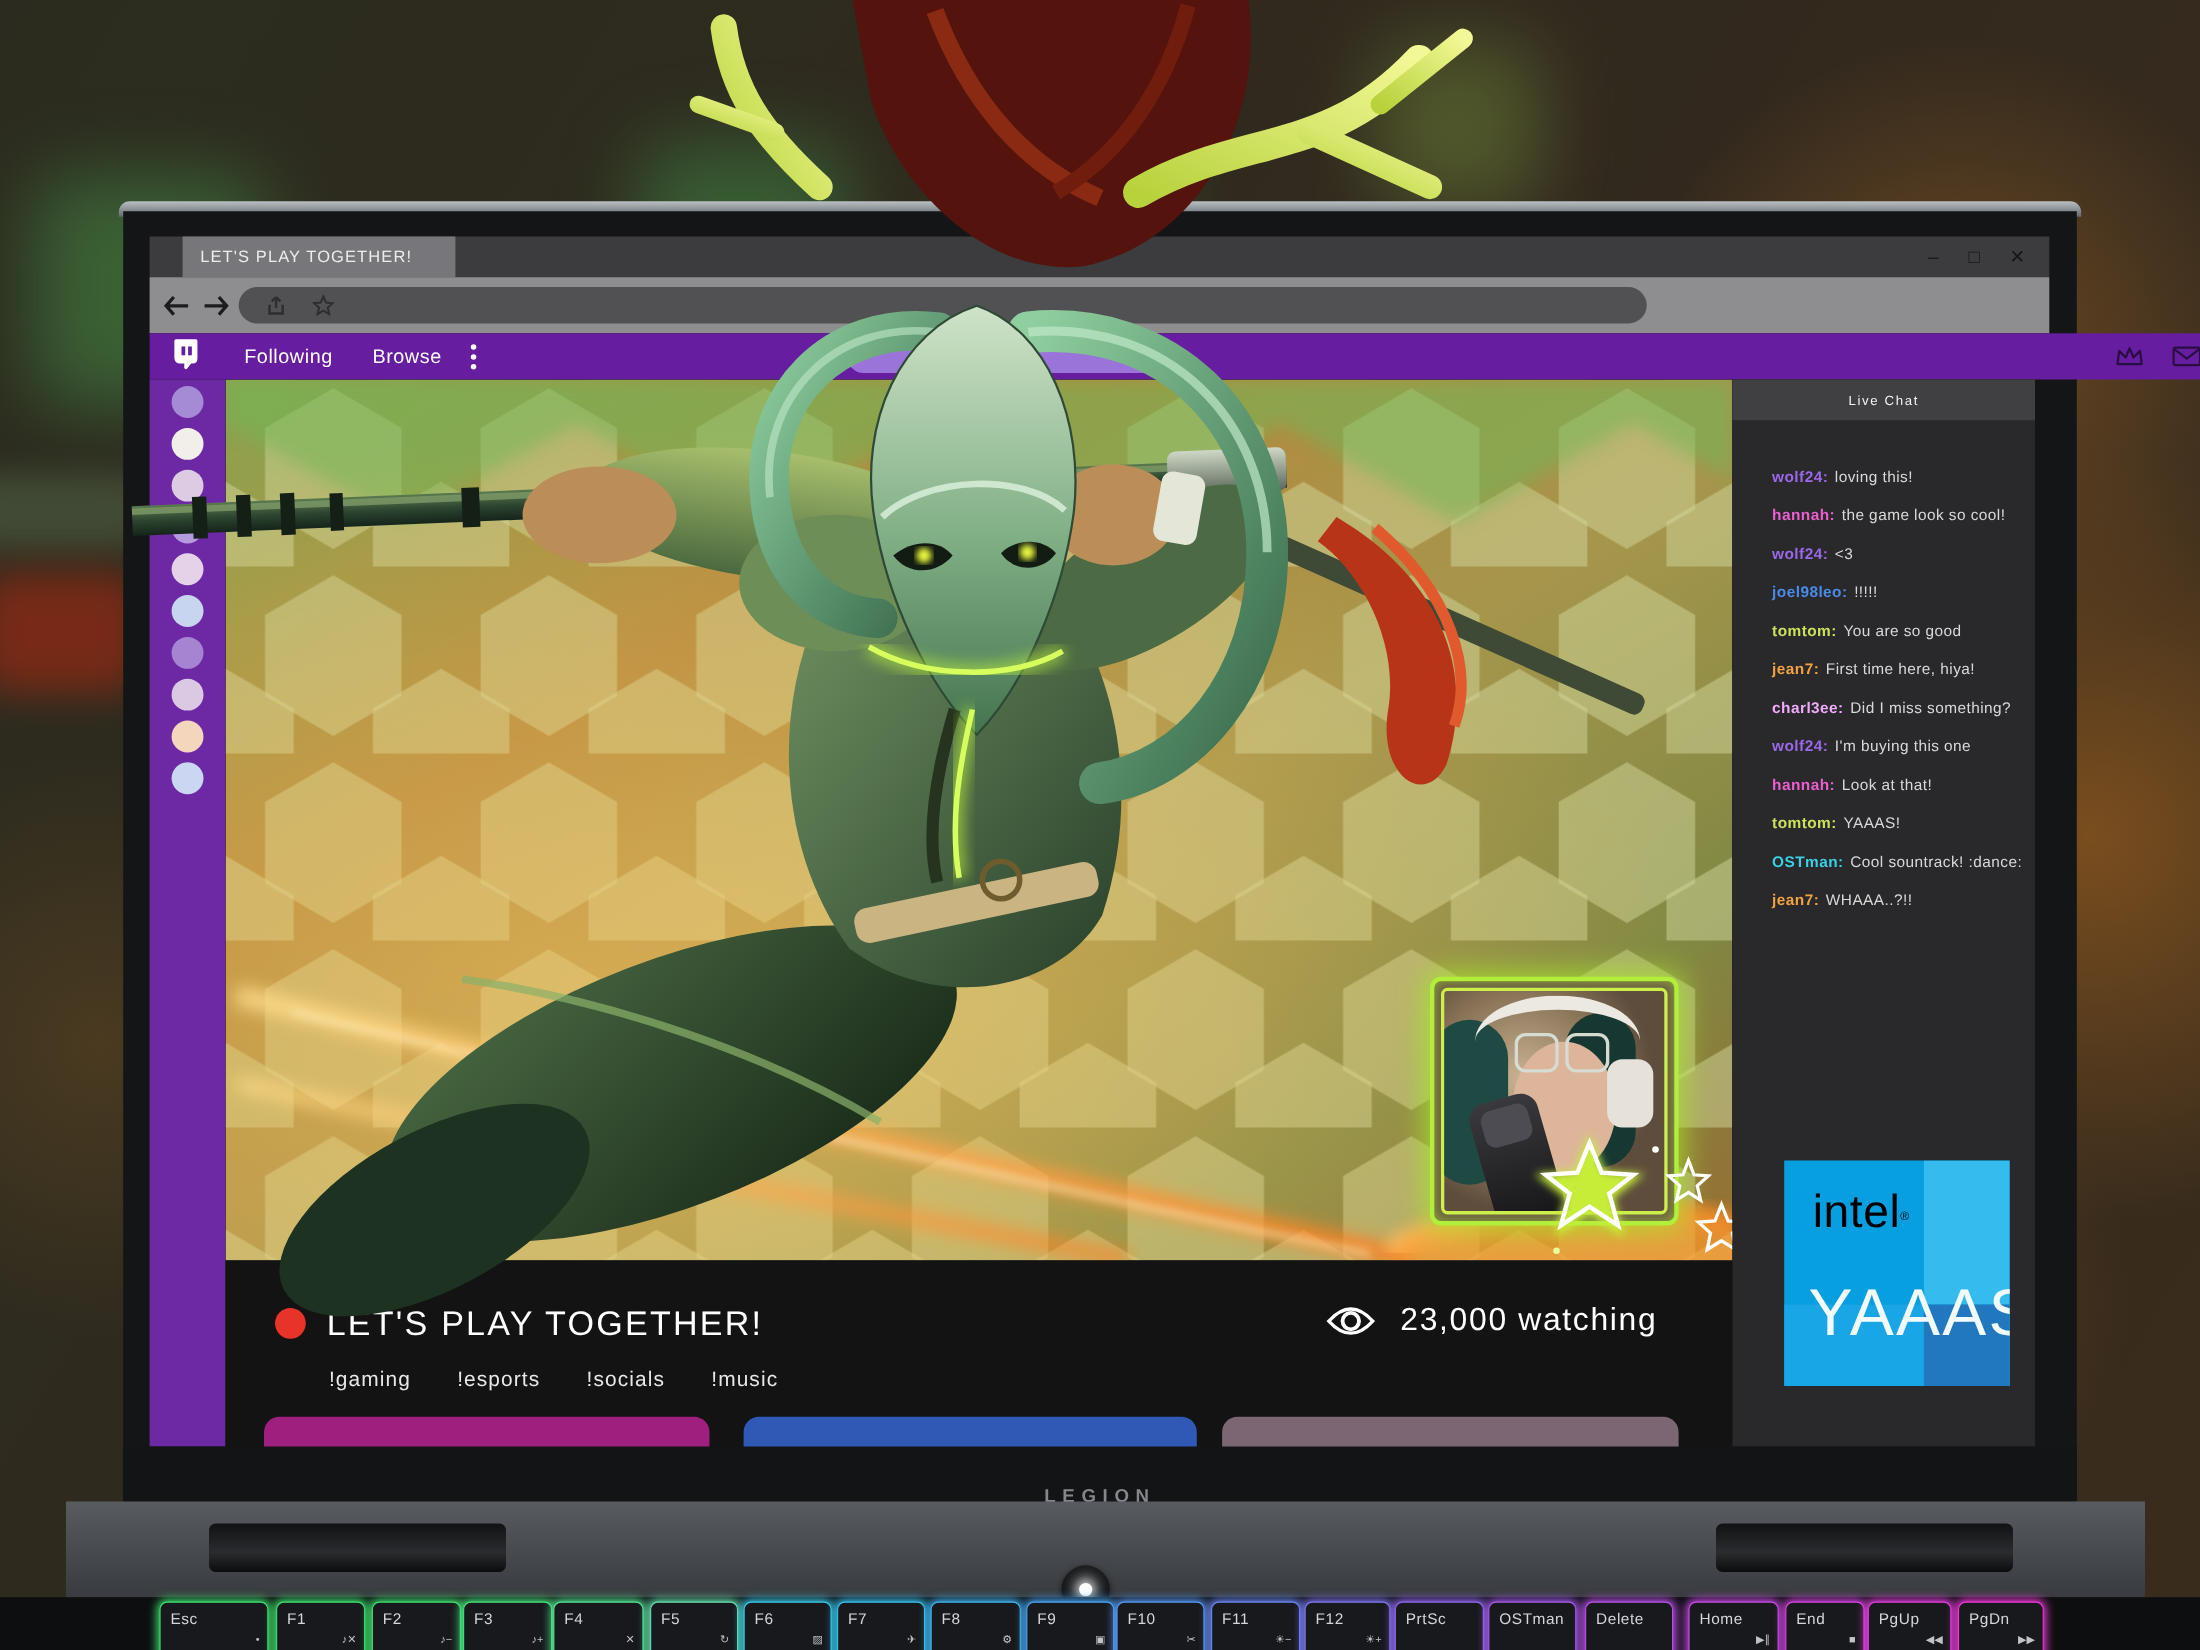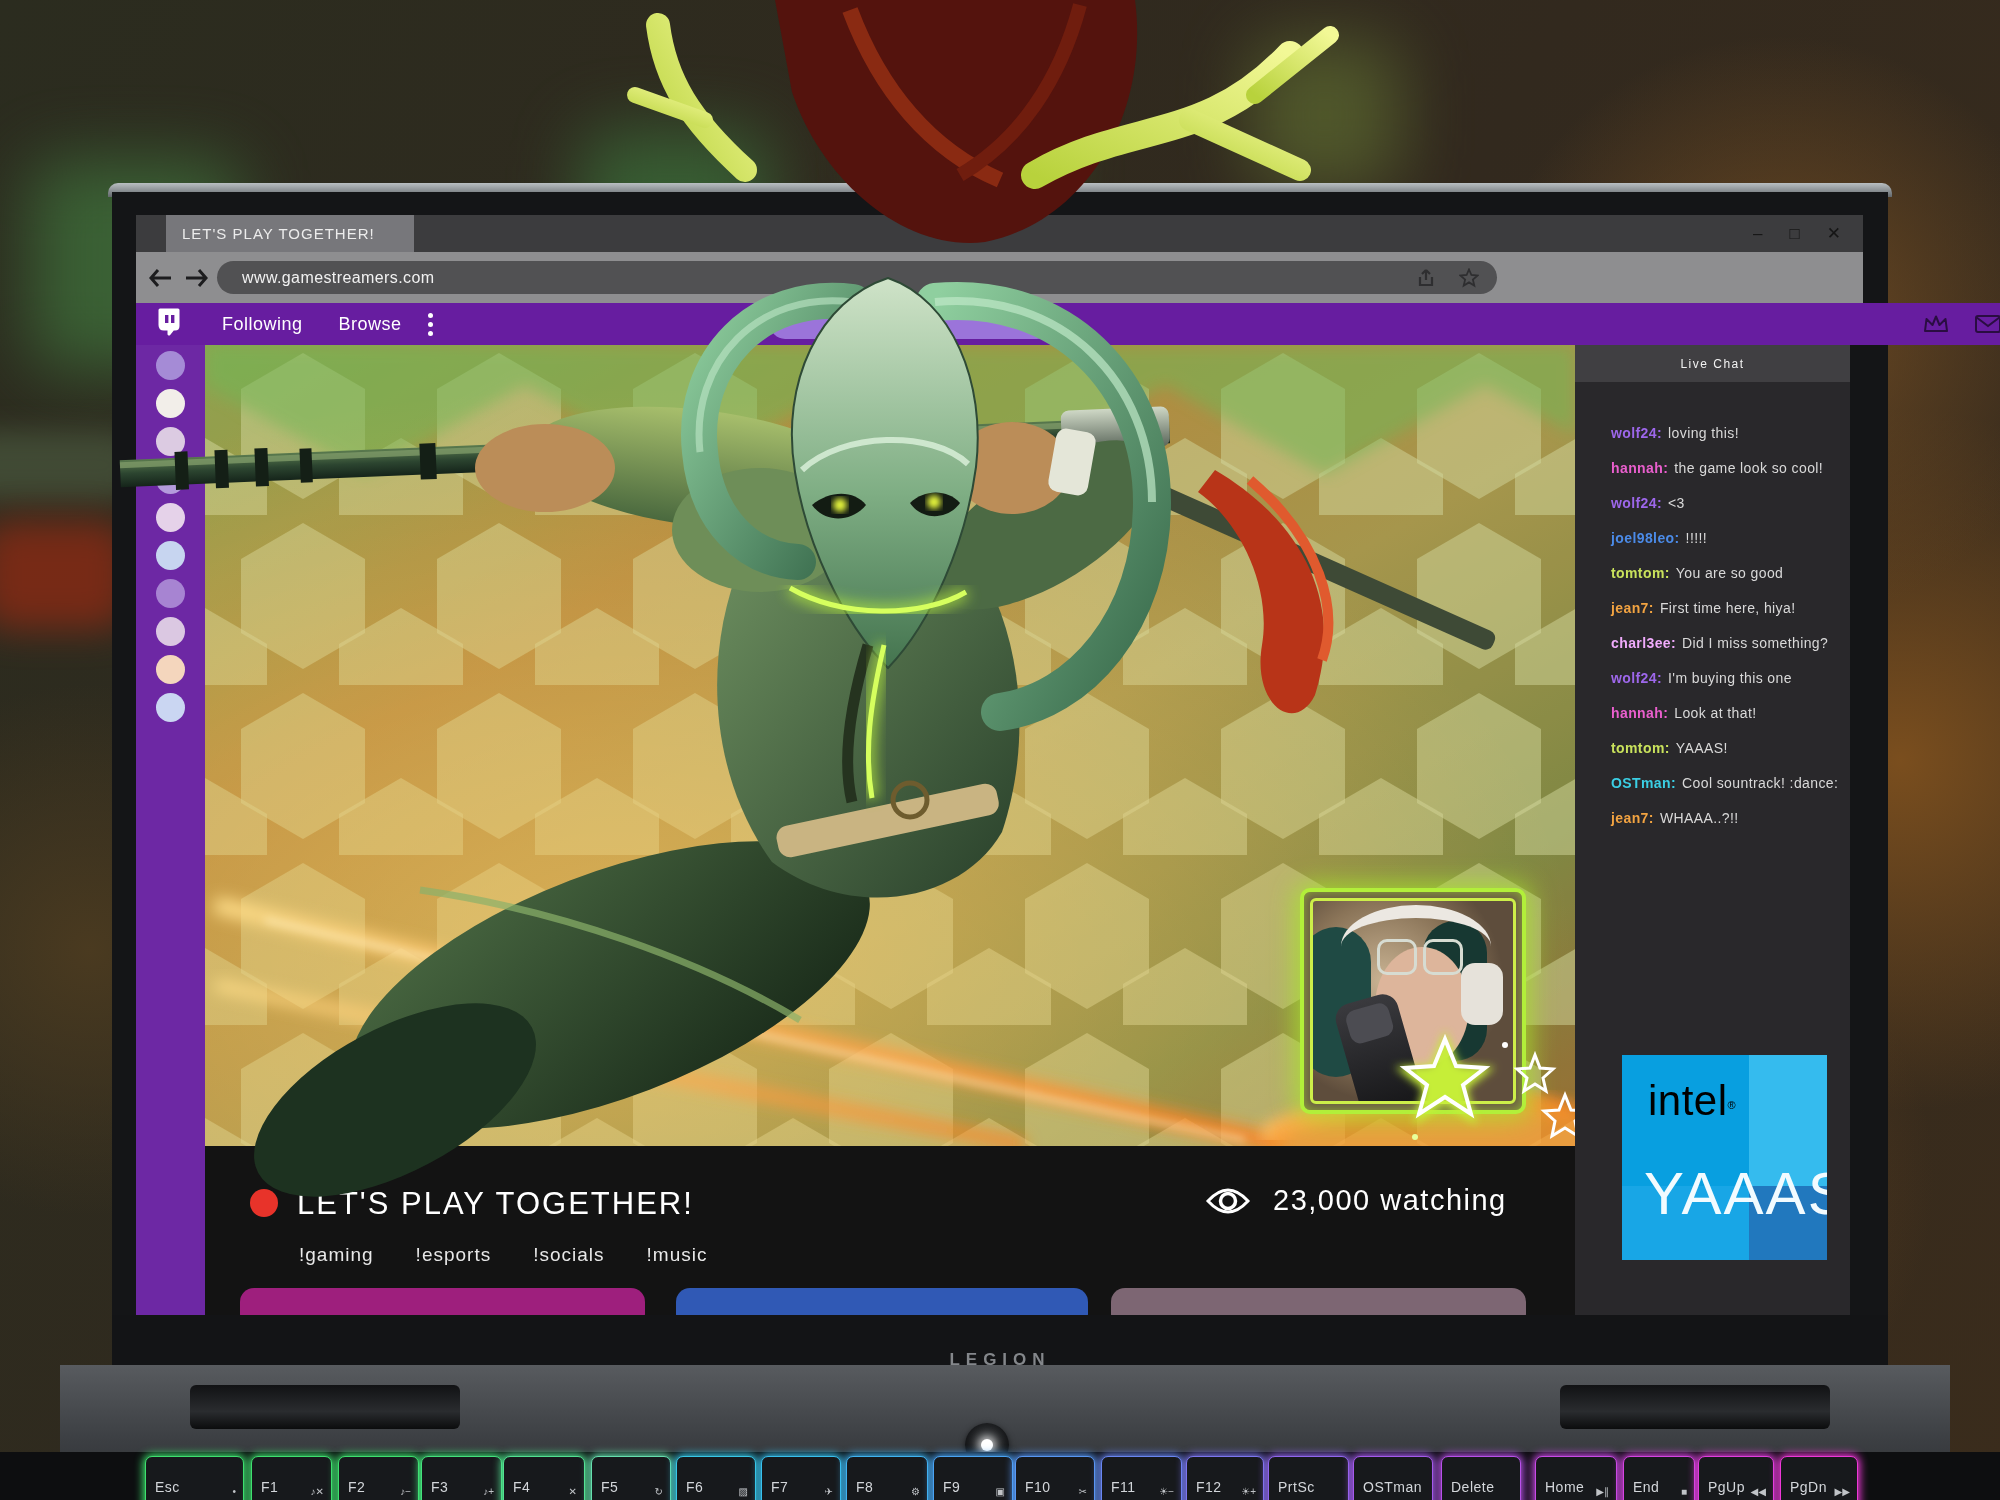--- a/index.html
+++ b/index.html
@@ -29,21 +29,21 @@
   .hinge{position:absolute;top:20px;height:44px;border-radius:6px;
     background:linear-gradient(#111214,#2a2c2f 60%,#0b0c0d);}
   .powerbtn{position:absolute;left:905px;top:58px;width:44px;height:44px;border-radius:50%;
     background:radial-gradient(circle at 50% 42%,#3a3d40,#121315 70%);
     box-shadow:0 2px 6px rgba(0,0,0,.6);}
   .powerled{position:absolute;left:16px;top:16px;width:12px;height:12px;border-radius:50%;
     background:#fff;box-shadow:0 0 10px 3px rgba(255,255,255,.8);}
   .keyrow{left:0;top:1452px;width:2000px;height:48px;background:#0d0e10;}
   .key{position:absolute;top:4px;height:70px;background:#17191c;border-radius:7px;
     color:#d3d6da;font-size:14px;}
-  .key .klabel{position:absolute;left:9px;top:22px;letter-spacing:.5px;}
+  .key .klabel{position:absolute;left:9px;top:6px;letter-spacing:.5px;}
   .key .ksub{position:absolute;right:7px;bottom:30px;font-size:10px;opacity:.9;}
 
   
   .tabbar{left:136px;top:215px;width:1727px;height:37px;background:#3c3c3e;}
   .tab{position:absolute;left:30px;top:0;width:248px;height:37px;background:#77777b;
     display:flex;align-items:center;padding-left:16px;box-sizing:border-box;}
   .tab-title{color:#ececec;font-size:15px;letter-spacing:1px;}
   .winctl{position:absolute;right:22px;top:0;height:37px;display:flex;align-items:center;gap:27px;}
   .winctl span{color:#161616;font-size:17px;line-height:1;}
   .toolbar{left:136px;top:252px;width:1727px;height:51px;background:#8e8e90;
@@ -156,21 +156,20 @@
       <svg width="24" height="20" viewBox="0 0 24 20">
           <path d="M14 2 L21 10 L14 18 M21 10 H1" stroke="#1c1c1e" stroke-width="3" fill="none"></path>
         </svg>
     </div>
     <div class="navbtn">
       <svg width="22" height="22" viewBox="0 0 22 22">
           <path d="M18 11 A7.5 7.5 0 1 1 11 3.5 M11 3.5 L11 0.5 M11 3.5 L14.5 5.5" stroke="#1c1c1e" stroke-width="3" fill="none"></path>
         </svg>
     </div>
     <div class="urlpill">
-      <span class="url">www.gamestreamers.com</span>
       <div class="pill-icons">
         <svg width="20" height="20" viewBox="0 0 20 20">
             <path d="M3 9 V17 H15 V9" stroke="#2e2e30" stroke-width="2.2" fill="none"></path>
             <path d="M9 12 L9 2 M9 2 L5 6 M9 2 L13 6" stroke="#2e2e30" stroke-width="2.2" fill="none"></path>
           </svg>
         <svg width="20" height="20" viewBox="0 0 20 20">
             <path d="M10 1.5 L12.4 7 L18.5 7.6 L13.9 11.6 L15.3 17.6 L10 14.4 L4.7 17.6 L6.1 11.6 L1.5 7.6 L7.6 7 Z" stroke="#2e2e30" stroke-width="1.8" fill="none"></path>
           </svg>
       </div>
     </div>

